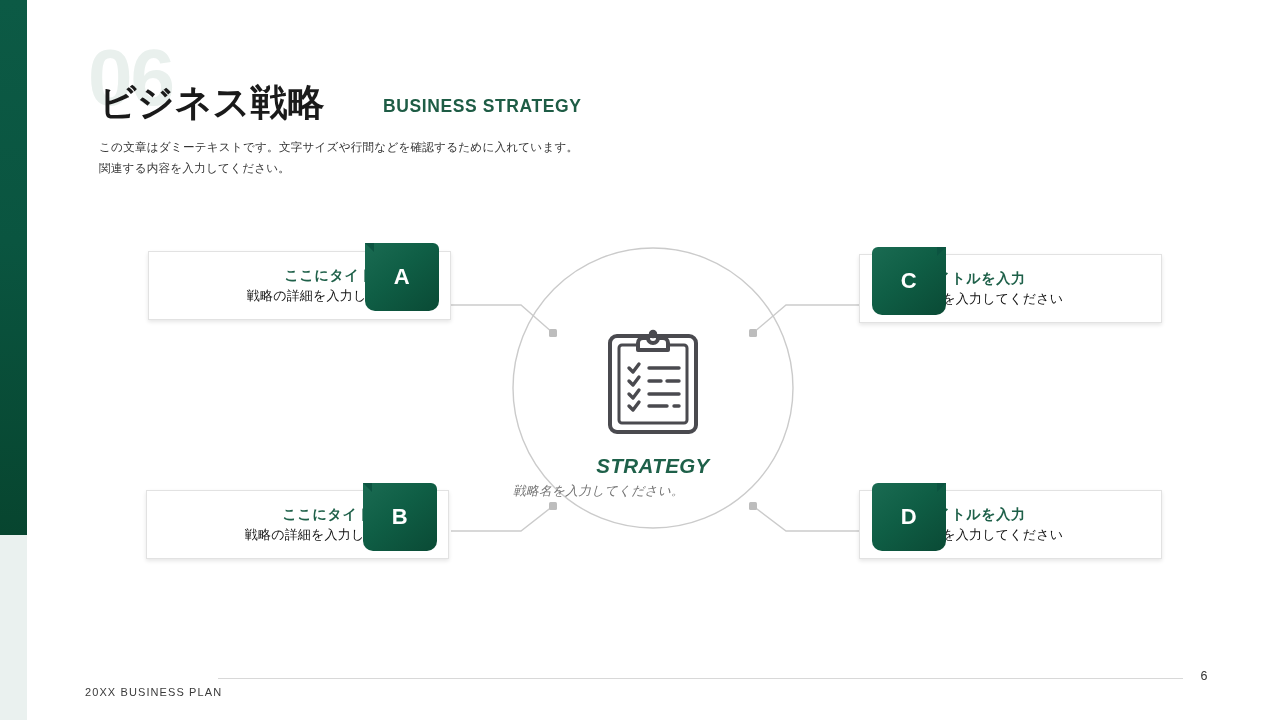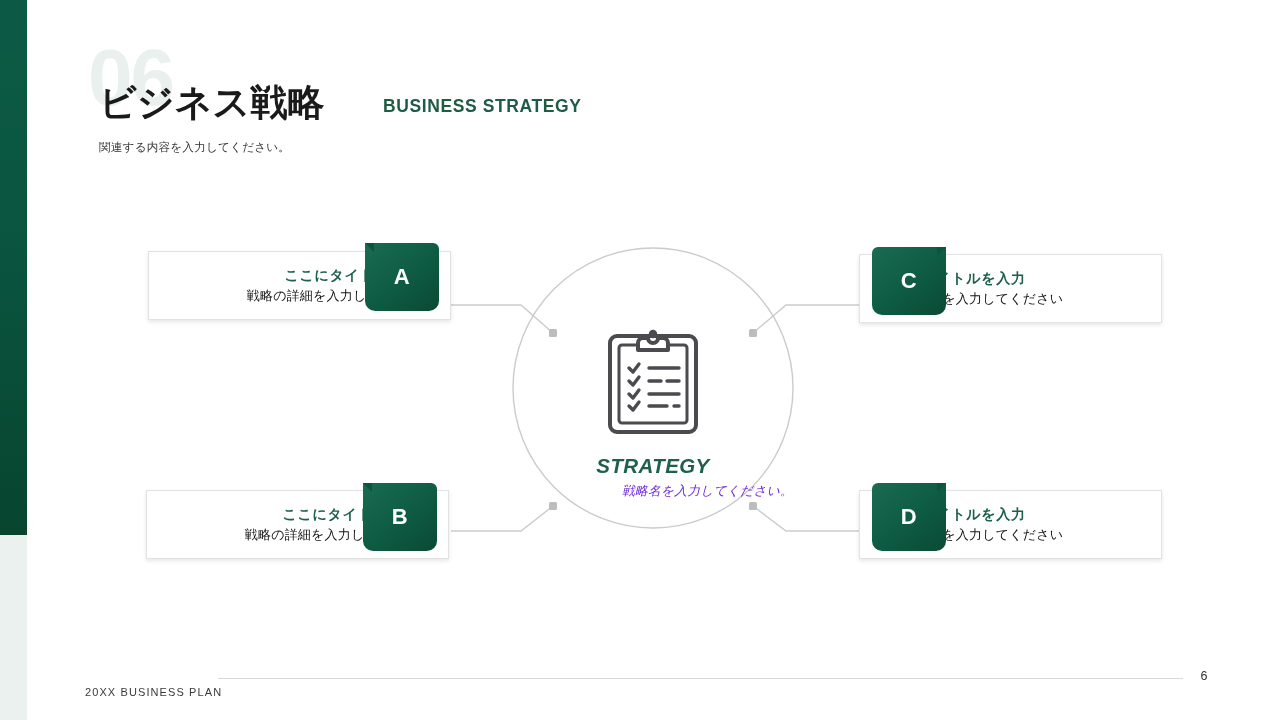--- a/index.html
+++ b/index.html
@@ -76,22 +76,22 @@
     transform: translateX(-50%);
   }
   .center-title {
     position: absolute; left: 0; top: 206px;
     width: 100%; text-align: center;
     font-size: 20.5px; font-weight: 700;
     color: #1e6049; letter-spacing: 0.4px;
   }
   .center-sub {
     position: absolute; left: 0; top: 235px;
-    width: 100%; text-align: right;
-    font-size: 12.8px; color: #6d28d9;
+    width: 100%; text-align: left;
+    font-size: 12.8px; color: #737373;
     letter-spacing: 0.2px;
   }
 
   
   .card {
     position: absolute;
     background: #ffffff;
     border: 1px solid #e2e2e2;
     box-shadow: 0 2px 4px rgba(0,0,0,0.10);
     display: flex;
@@ -175,20 +175,21 @@
 
 <div id="slide">
 
   <div class="left-bar-top"></div>
   <div class="left-bar-bottom"></div>
 
   <div class="watermark">06</div>
   <div class="title-jp">ビジネス戦略</div>
   <div class="title-en">BUSINESS STRATEGY</div>
   <div class="lead">
+    <div>この文章はダミーテキストです。文字サイズや行間などを確認するために入れています。</div>
     <div>関連する内容を入力してください。</div>
   </div>
 
   <div class="stage">
     <svg width="1280" height="720" viewBox="0 0 1280 720" xmlns="http://www.w3.org/2000/svg">
       <g fill="none" stroke="#cbcbcb" stroke-width="1.4">
 
         <circle cx="653" cy="388" r="140"></circle>
 
         <path d="M451,305 L521,305 L553,333"></path>

